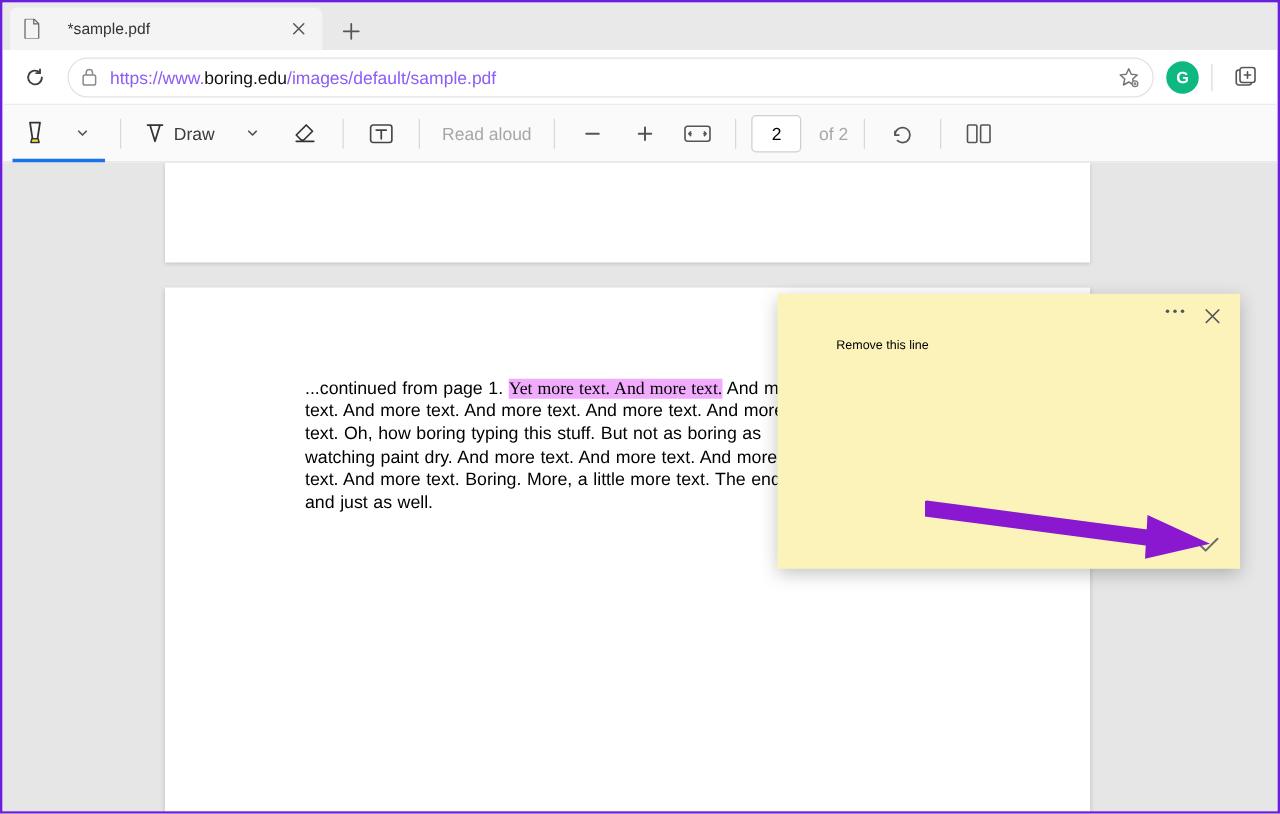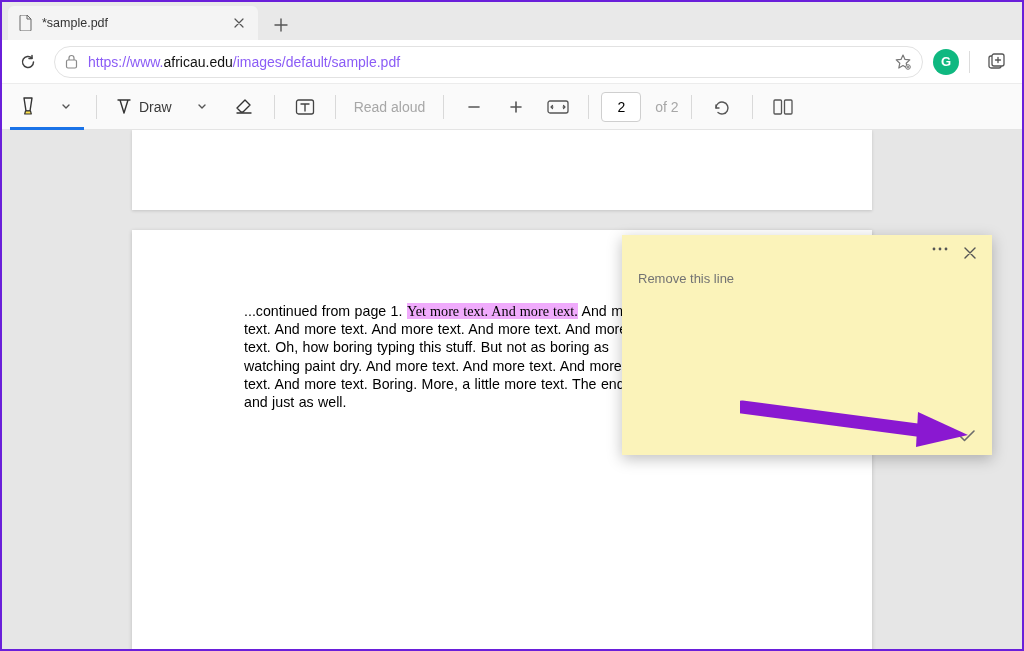--- a/index.html
+++ b/index.html
@@ -1,20 +1,20 @@
 <!DOCTYPE html>
 <html><head>
 <meta charset="utf-8">
 <style>
   * { box-sizing: border-box; margin: 0; padding: 0; }
   html, body { width: 1024px; height: 651px; font-family: "Segoe UI", Arial, sans-serif; background: #fff; }
   .window { border: 2px solid #6a1fda; height: 651px; width: 1024px; display: flex; flex-direction: column; overflow: hidden; }
   
   .tabbar { height: 38px; background: #e9e9e9; display: flex; align-items: flex-end; padding-left: 6px; }
-  .tab { height: 34px; width: 250px; background: #f4f4f4; border-radius: 6px 6px 0 0; display: flex; align-items: center; padding: 0 10px; gap: 8px; font-size: 12.5px; color: #333; position: relative; }
+  .tab { height: 34px; width: 250px; background: #f4f4f4; border-radius: 6px 6px 0 0; display: flex; align-items: center; padding: 0 10px; gap: 20px; font-size: 12.5px; color: #333; position: relative; }
   .tab .favicon { width: 16px; height: 16px; display: flex; align-items: center; justify-content: center; }
   .tab .title { flex: 1; white-space: nowrap; overflow: hidden; text-overflow: ellipsis; }
   .tab .close { width: 18px; height: 18px; display: flex; align-items: center; justify-content: center; color: #555; font-size: 14px; }
   .newtab { width: 30px; height: 30px; margin-left: 8px; display: flex; align-items: center; justify-content: center; color: #555; }
   
   .addrbar { height: 44px; background: #fff; border-bottom: 1px solid #ececec; display: flex; align-items: center; padding: 0 10px; gap: 10px; }
   .iconbtn { width: 32px; height: 32px; display: flex; align-items: center; justify-content: center; border-radius: 4px; color: #444; }
   .url-field { flex: 1; height: 32px; border: 1px solid #e2e2e2; border-radius: 16px; display: flex; align-items: center; padding: 0 10px; gap: 10px; font-size: 14px; color: #4f4f4f; }
   .url-field .lock { color: #888; display: flex; align-items: center; }
   .url-field .url { flex: 1; white-space: nowrap; overflow: hidden; }
@@ -35,21 +35,21 @@
   .viewport { flex: 1; background: #e6e6e6; overflow: hidden; position: relative; }
   .page1strip { position: absolute; left: 130px; top: 0; width: 740px; height: 80px; background: #fff; box-shadow: 0 1px 3px rgba(0,0,0,0.15); }
   .page2 { position: absolute; left: 130px; top: 100px; width: 740px; height: 600px; background: #fff; box-shadow: 0 1px 4px rgba(0,0,0,0.18); padding: 38px 75px 20px 90px; }
   .pdf-h1 { font-family: Arial, sans-serif; font-size: 33px; font-weight: 400; color: #000; letter-spacing: 0px; }
   .pdf-body { margin-top: 34px; margin-left: 22px; width: 400px; font-family: Arial, sans-serif; font-size: 14.2px; color: #000; line-height: 1.28; word-spacing: 0.5px; }
   .hl { background: #f0abfc; font-family: Liberation Serif, serif; }
   
   .note { position: absolute; left: 620px; top: 105px; width: 370px; height: 220px; background: #fbf3ba; box-shadow: 0 4px 14px rgba(0,0,0,0.25); display: flex; flex-direction: column; padding: 12px 16px; }
   .note-head { display: flex; justify-content: flex-end; gap: 16px; color: #555; font-size: 15px; }
   .note-head span { cursor: default; }
-  .note-body { margin-top: 12px; font-size: 13px; color: #737373; }
+  .note-body { margin-top: 12px; font-size: 10px; color: #000000; margin-left: 31px; }
   .note-foot { margin-top: auto; display: flex; justify-content: flex-end; }
   .note-foot .chk { color: #6c6c6c; font-size: 18px; }
   
   .arrow { position: absolute; left: 738px; top: 267px; width: 235px; height: 55px; pointer-events: none; }
   svg { display: block; }
 </style>
 </head>
 <body>
 
 <div class="window">
@@ -84,21 +84,21 @@
         </svg>
     </div>
     <div class="url-field">
       <span class="lock">
         <svg width="13" height="15" viewBox="0 0 13 15">
             <rect x="1.5" y="6" width="10" height="8" rx="1.5" fill="none" stroke="#8a8a8a" stroke-width="1.2"></rect>
             <path d="M4 6V4a2.5 2.5 0 0 1 5 0v2" fill="none" stroke="#8a8a8a" stroke-width="1.2"></path>
           </svg>
       </span>
       <span class="url">
-        <span class="muted">https://</span><span class="muted">www.</span><span class="host">africau.edu</span><span class="muted">/images/default/sample.pdf</span>
+        <span class="muted">https://</span><span class="muted">www.</span><span class="host">boring.edu</span><span class="muted">/images/default/sample.pdf</span>
       </span>
       <span class="star">
         <svg width="18" height="18" viewBox="0 0 18 18">
             <path d="M9 2l2 4.4 4.8.5-3.6 3.3 1 4.8L9 12.6 4.8 15l1-4.8L2.2 6.9 7 6.4 9 2z" fill="none" stroke="#777" stroke-width="1.2" stroke-linejoin="round"></path>
             <circle cx="14" cy="14" r="2.3" fill="#fff" stroke="#777" stroke-width="1"></circle>
             <path d="M14 12.8v2.4M12.8 14h2.4" stroke="#777" stroke-width="1"></path>
           </svg>
       </span>
     </div>
     <div class="grammarly">

